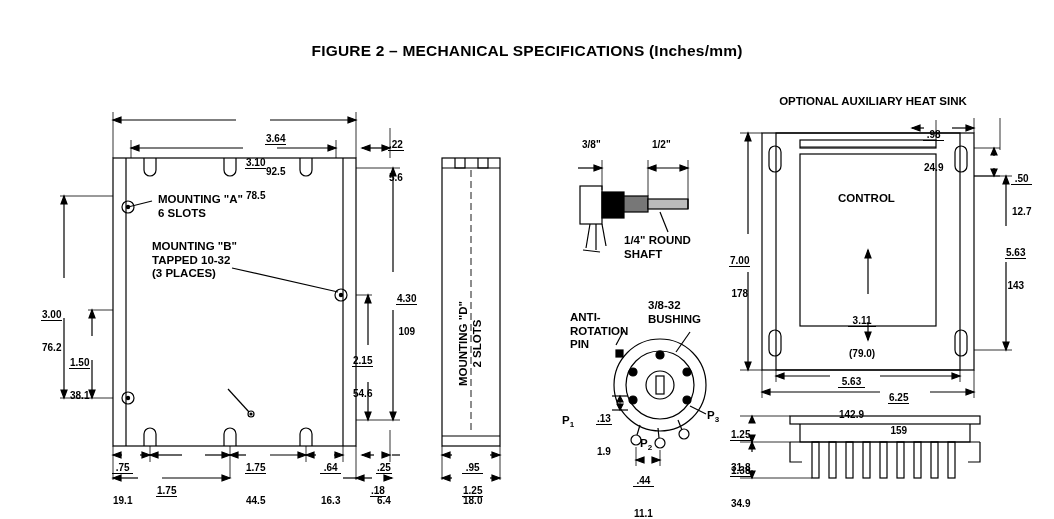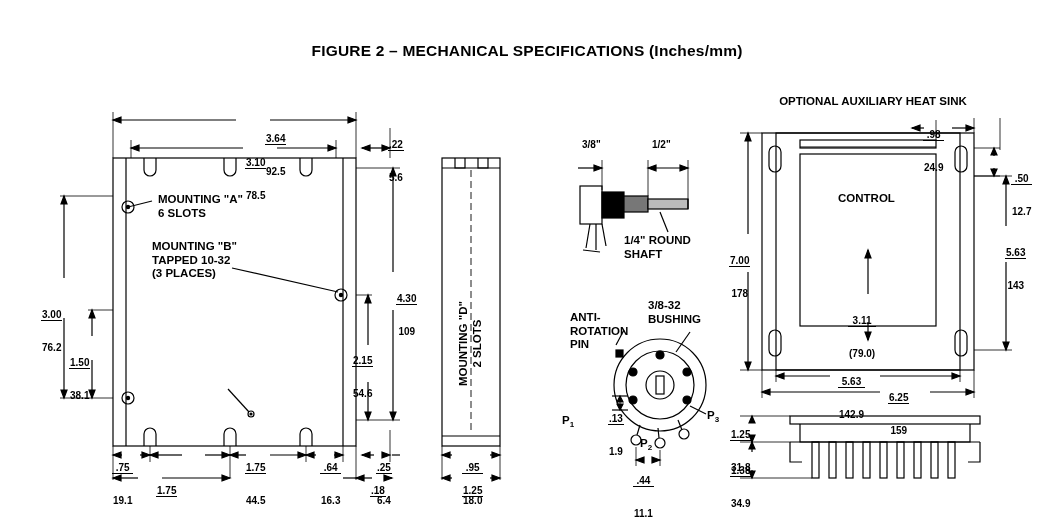--- a/index.html
+++ b/index.html
@@ -449,21 +449,21 @@
   <div class="lbl" style="left:570px; top:311px;">ANTI-
 ROTATION
 PIN</div>
   <div class="lbl" style="left:648px; top:299px;">3/8-32
 BUSHING</div>
 
   <div class="lbl" style="left:562px; top:414px;"><span>P</span><span class="sub">1</span></div>
   <div class="lbl" style="left:640px; top:437px;"><span>P</span><span class="sub">2</span></div>
   <div class="lbl" style="left:707px; top:409px;"><span>P</span><span class="sub">3</span></div>
 
-  <div class="dim" style="left:596px; top:392px;margin-left:12px;">
+  <div class="dim" style="left:596px; top:392px;">
     <span class="top">.13</span>
     <span class="bot">1.9</span>
   </div>
   <div class="dim" style="left:633px; top:454px;">
     <span class="top">.44</span>
     <span class="bot">11.1</span>
   </div>
 
   <div class="lbl center" style="left:748px; top:95px; width:250px;">OPTIONAL AUXILIARY HEAT SINK</div>
   <div class="lbl" style="left:838px; top:192px;">CONTROL</div>

